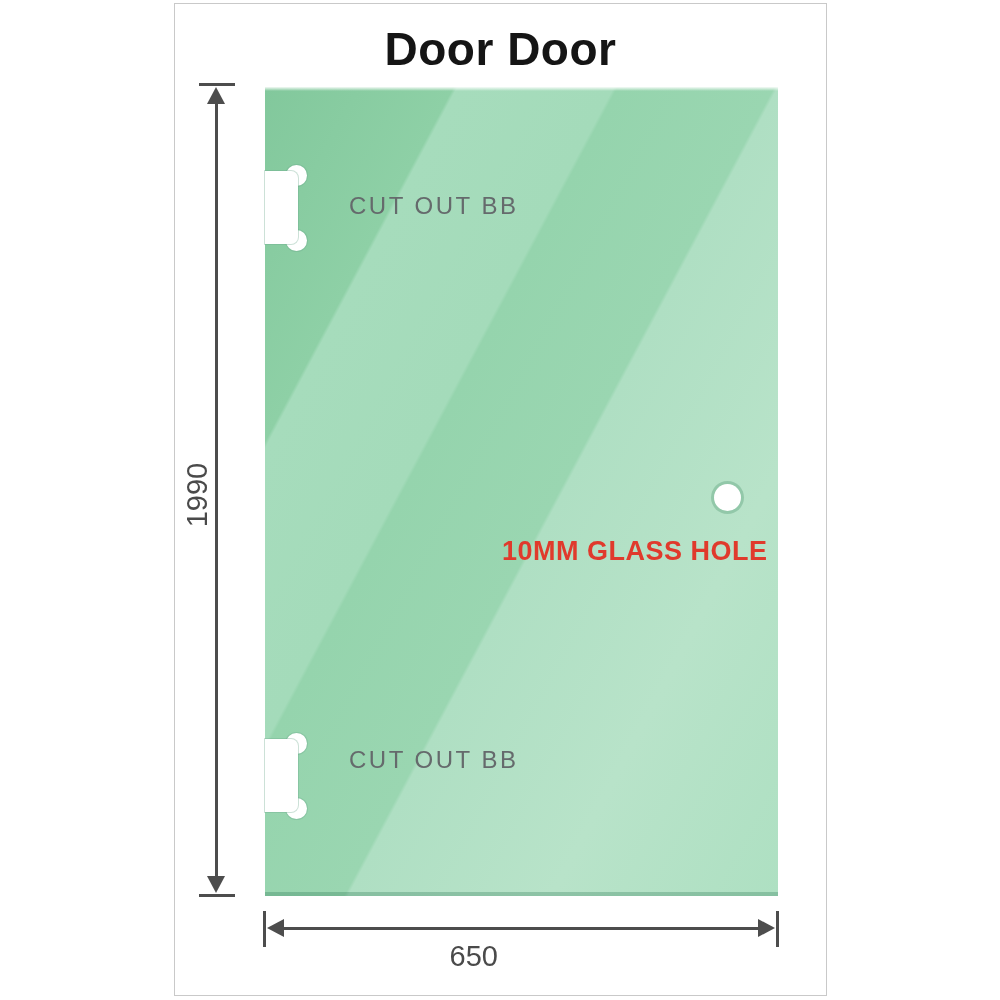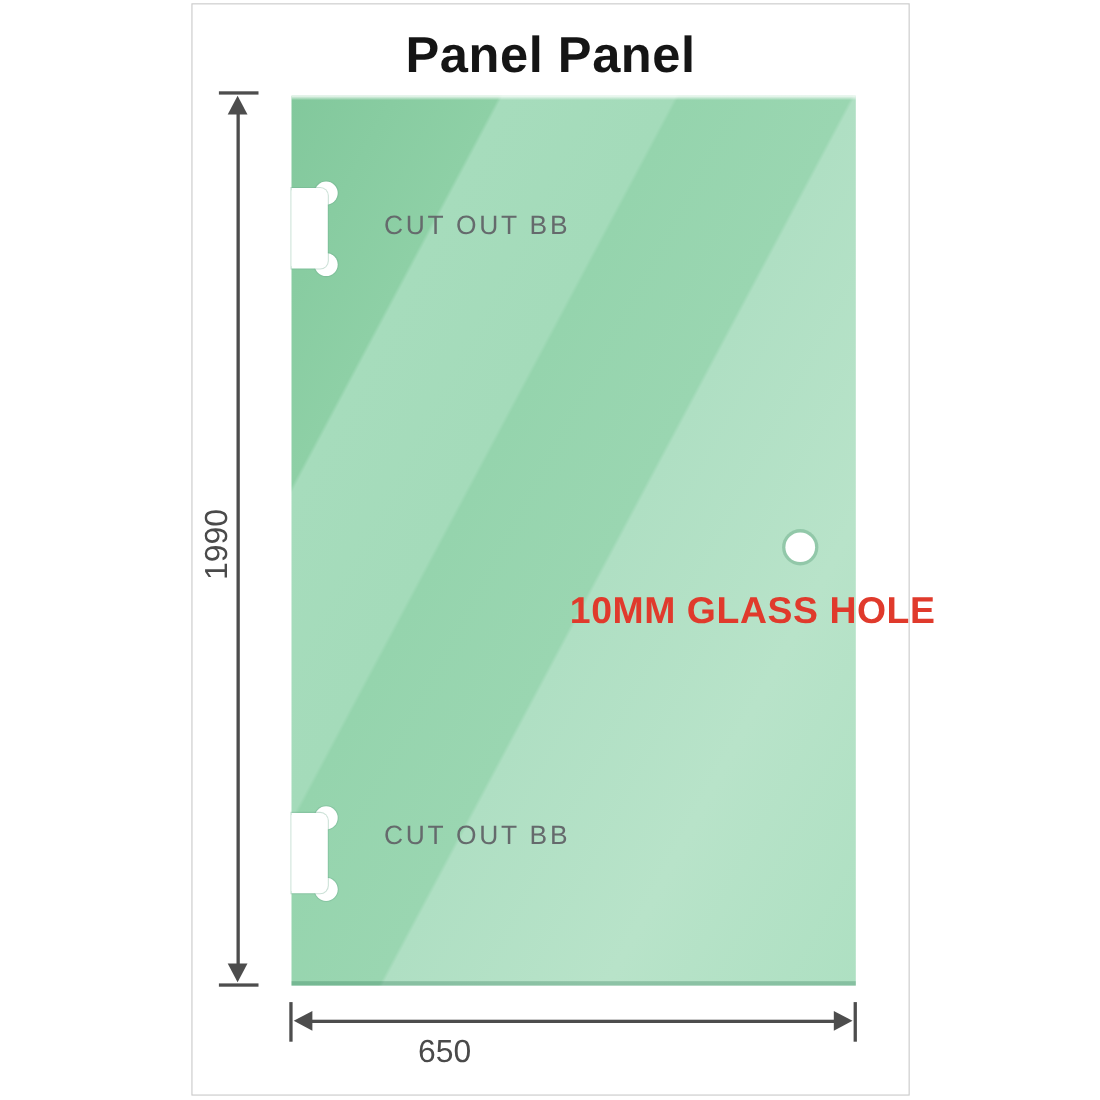--- a/index.html
+++ b/index.html
@@ -68,22 +68,22 @@
   .cutout-label.top { left: 349px; top: 192px; }
   .cutout-label.bottom { left: 349px; top: 746px; }
 
   
   .glass-hole {
     position: absolute; left: 714px; top: 484px; width: 27px; height: 27px;
     background: #ffffff; border-radius: 50%;
     box-shadow: 0 0 0 3px rgba(116,178,144,0.55);
   }
   .hole-label {
-    position: absolute; left: 518px; top: 536px; color: #e03a2c;
-    font-size: 34px; font-weight: 700; white-space: nowrap; letter-spacing: 0.5px;
+    position: absolute; left: 502px; top: 536px; color: #e03a2c;
+    font-size: 27px; font-weight: 700; white-space: nowrap; letter-spacing: 0.5px;
   }
 
   
   .dim-part { position: absolute; background: #4d4d4d; }
   .tick-h { width: 36px; height: 3px; }
   .tick-v { width: 3px; height: 36px; }
 
   .v-line { left: 215px; top: 97px; width: 3px; height: 786px; }
   .v-tick-top { left: 199px; top: 83px; }
   .v-tick-bottom { left: 199px; top: 894px; }
@@ -95,30 +95,30 @@
   .h-tick-left { left: 263px; top: 911px; }
   .h-tick-right { left: 776px; top: 911px; }
   .arrow-left { left: 267px; top: 919px; border-top: 9px solid transparent; border-bottom: 9px solid transparent; border-right: 17px solid #4d4d4d; }
   .arrow-right { left: 758px; top: 919px; border-top: 9px solid transparent; border-bottom: 9px solid transparent; border-left: 17px solid #4d4d4d; }
 
   .dim-label { position: absolute; color: #4a4a4a; font-size: 29px; }
   .dim-label-height {
     left: 136px; top: 480px; width: 120px; height: 30px; text-align: center;
     transform: rotate(-90deg);
   }
-  .dim-label-width { left: 380px; top: 940px; width: 80px; text-align: left; }
+  .dim-label-width { left: 418px; top: 940px; width: 80px; text-align: right; }
 </style>
 </head>
 <body>
 
 <div class="canvas">
 
   <div class="frame"></div>
 
-  <div class="title">Panel Panel</div>
+  <div class="title">Door Door</div>
 
   <div class="glass-panel"></div>
 
   <div class="cutout cutout-top">
     <div class="cut-circle c1"></div>
     <div class="cut-circle c2"></div>
     <div class="cut-rect"></div>
     <div class="cut-mask"></div>
   </div>
 

